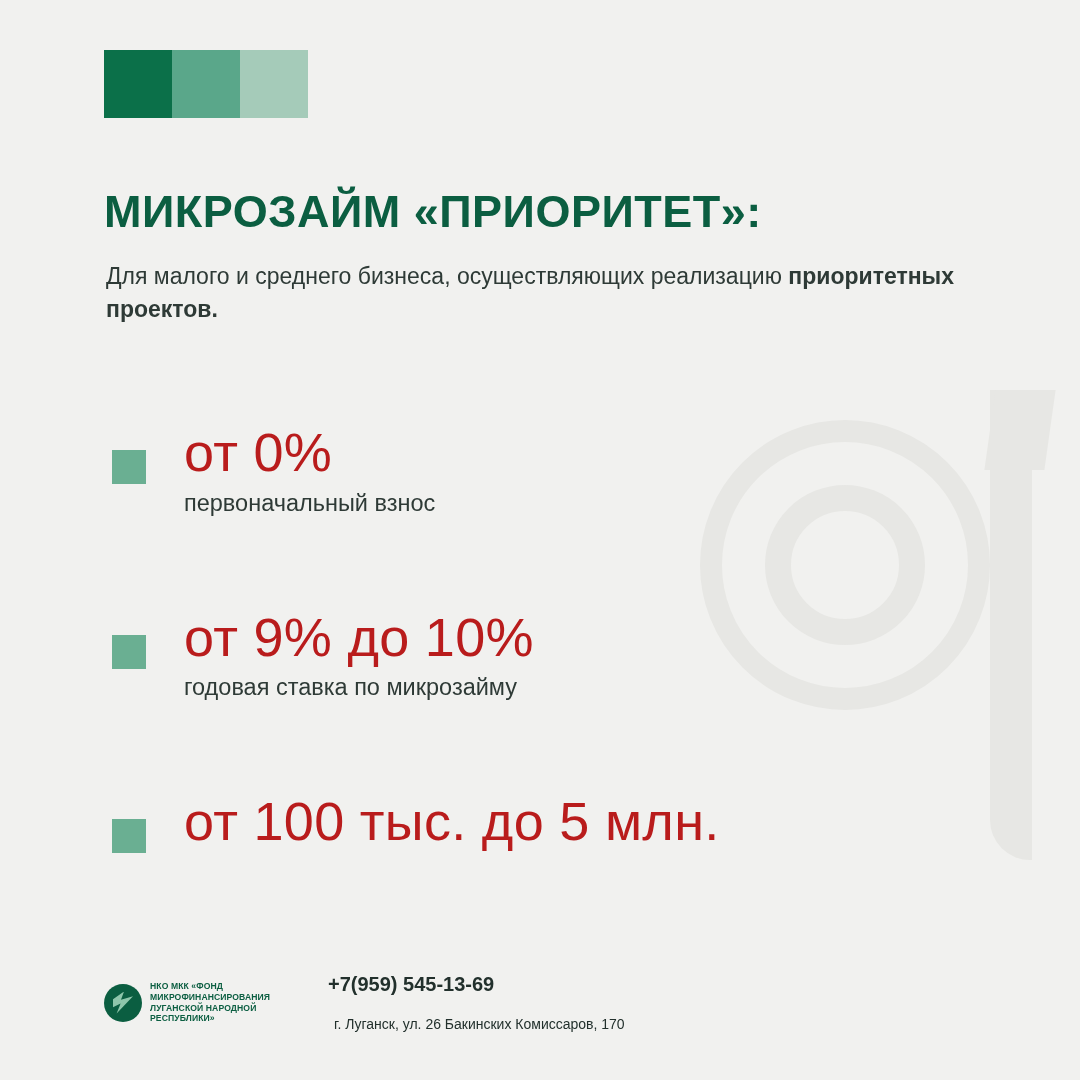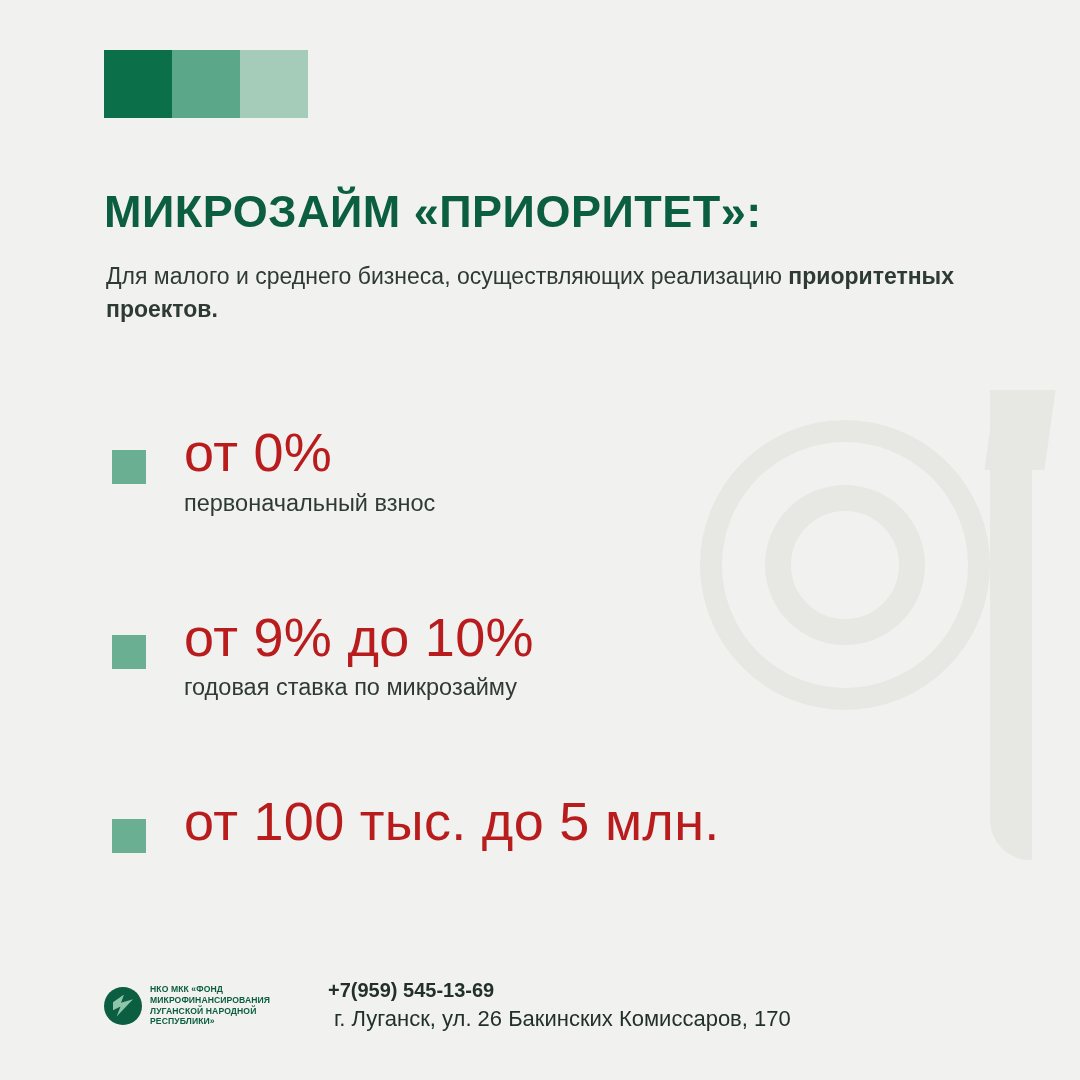--- a/index.html
+++ b/index.html
@@ -160,21 +160,21 @@
     font-weight: bold;
     line-height: 1.25;
     color: #0b5e41;
     letter-spacing: 0.1px;
   }
   .footer-contacts {
     margin-left: 24px;
     color: #22302c;
   }
   .footer-phone { font-size: 20px; font-weight: bold; }
-  .footer-address { font-size: 22px; margin-top: 4px; padding-left: 6px; }
+  .footer-address { font-size: 14px; margin-top: 20px; padding-left: 6px; }
 </style>
 </head>
 <body>
 
 <div class="watermark">
   <div class="wm-bar"></div>
   <div class="wm-bar-tip"></div>
   <div class="wm-ring-outer"></div>
   <div class="wm-ring-inner"></div>
 </div>

